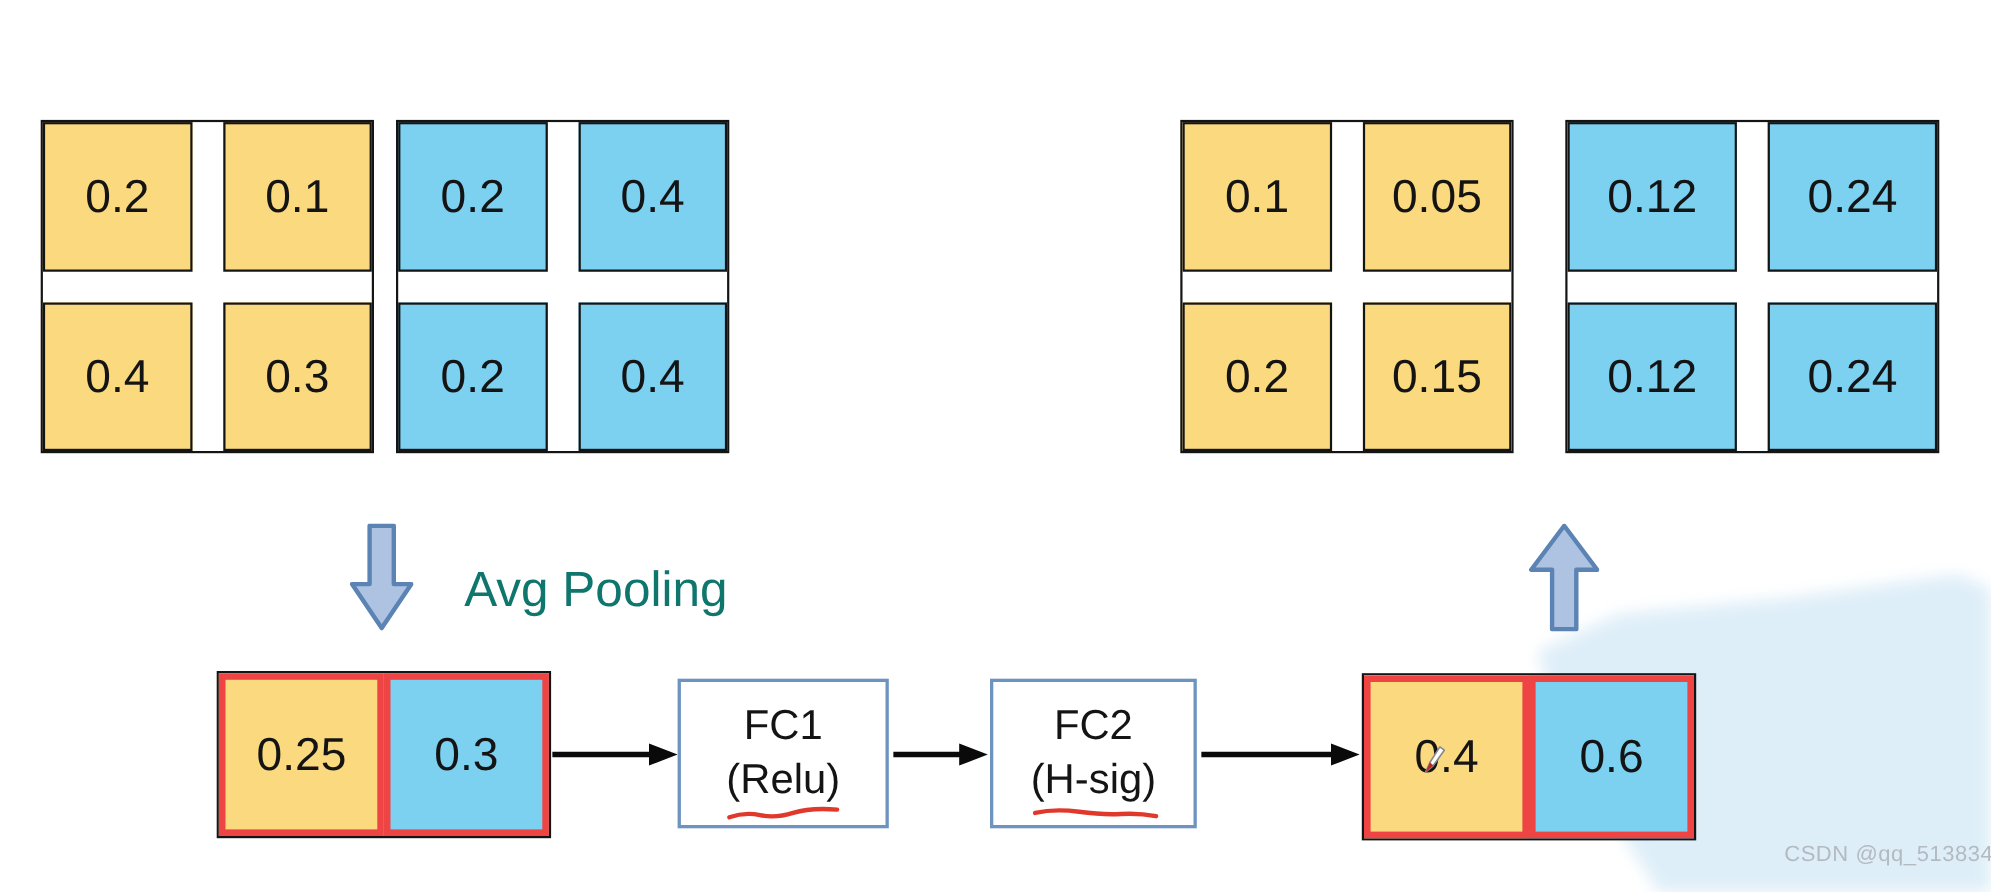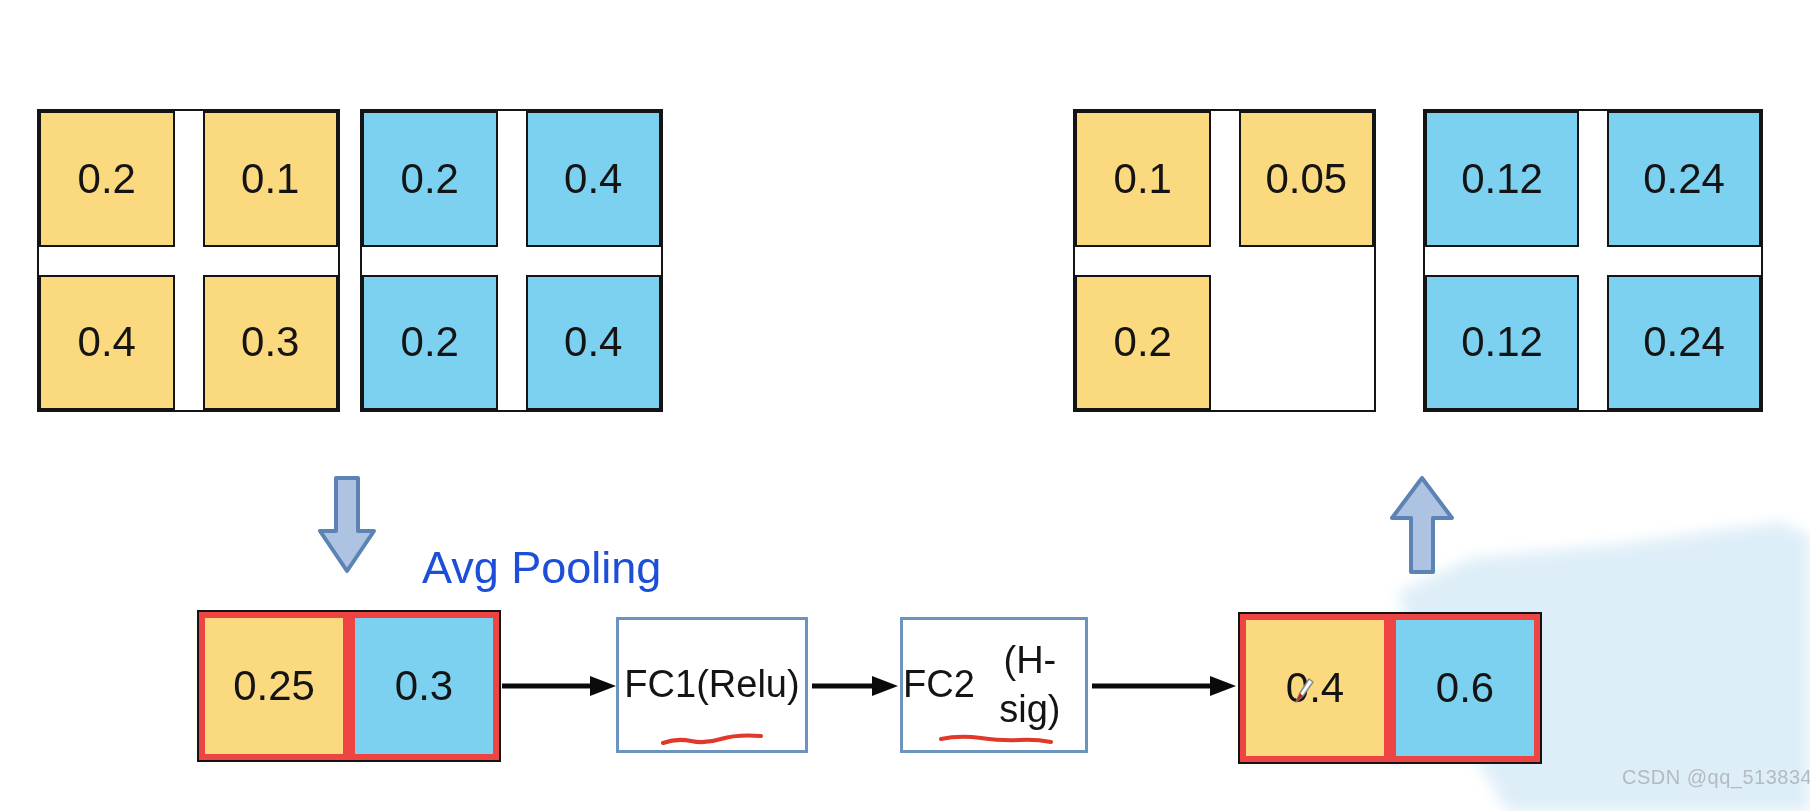--- a/index.html
+++ b/index.html
@@ -24,26 +24,26 @@
     position:absolute;display:flex;border:2px solid #141414;box-sizing:border-box;
   }
   .vector .vcell{
     width:150px;height:148px;border:6px solid #ef4444;box-sizing:border-box;
     display:flex;align-items:center;justify-content:center;font-size:42px;position:relative;
   }
   
   .fcbox{
     position:absolute;width:192px;height:136px;background:#fff;
     border:3px solid var(--fc-border);box-sizing:border-box;
-    display:flex;flex-direction:row;align-items:center;justify-content:center;
+    display:flex;flex-direction:column;align-items:center;justify-content:center;
     font-size:38px;line-height:1.3;text-align:center;
   }
   .fcbox .underline-svg{position:absolute;bottom:4px;}
   
-  .pool-label{position:absolute;font-size:45px;color:#1d4ed8;white-space:nowrap;margin-top:32px;}
+  .pool-label{position:absolute;font-size:45px;color:#0f766e;white-space:nowrap;}
   .watermark{position:absolute;font-size:20px;color:var(--watermark-gray);letter-spacing:.5px;white-space:nowrap;}
   .abs{position:absolute;}
   .blob{filter:blur(7px);}
 </style>
 </head>
 <body>
 
 <div class="canvas">
 
   <svg class="abs blob" style="left:1380px;top:440px;" width="430" height="371" viewBox="0 0 430 371">
@@ -61,20 +61,21 @@
     <div class="cell blue-bg">0.2</div>
     <div class="cell blue-bg">0.4</div>
     <div class="cell blue-bg">0.2</div>
     <div class="cell blue-bg">0.4</div>
   </div>
 
   <div class="grid" style="left:1073px;top:109px;width:303px;height:303px;">
     <div class="cell yellow-bg">0.1</div>
     <div class="cell yellow-bg">0.05</div>
     <div class="cell yellow-bg">0.2</div>
+    <div class="cell yellow-bg">0.15</div>
   </div>
 
   <div class="grid" style="left:1423px;top:109px;width:340px;height:303px;">
     <div class="cell blue-bg">0.12</div>
     <div class="cell blue-bg">0.24</div>
     <div class="cell blue-bg">0.12</div>
     <div class="cell blue-bg">0.24</div>
   </div>
 
   <svg class="abs" style="left:318px;top:476px;" width="58" height="98" viewBox="0 0 58 98">

